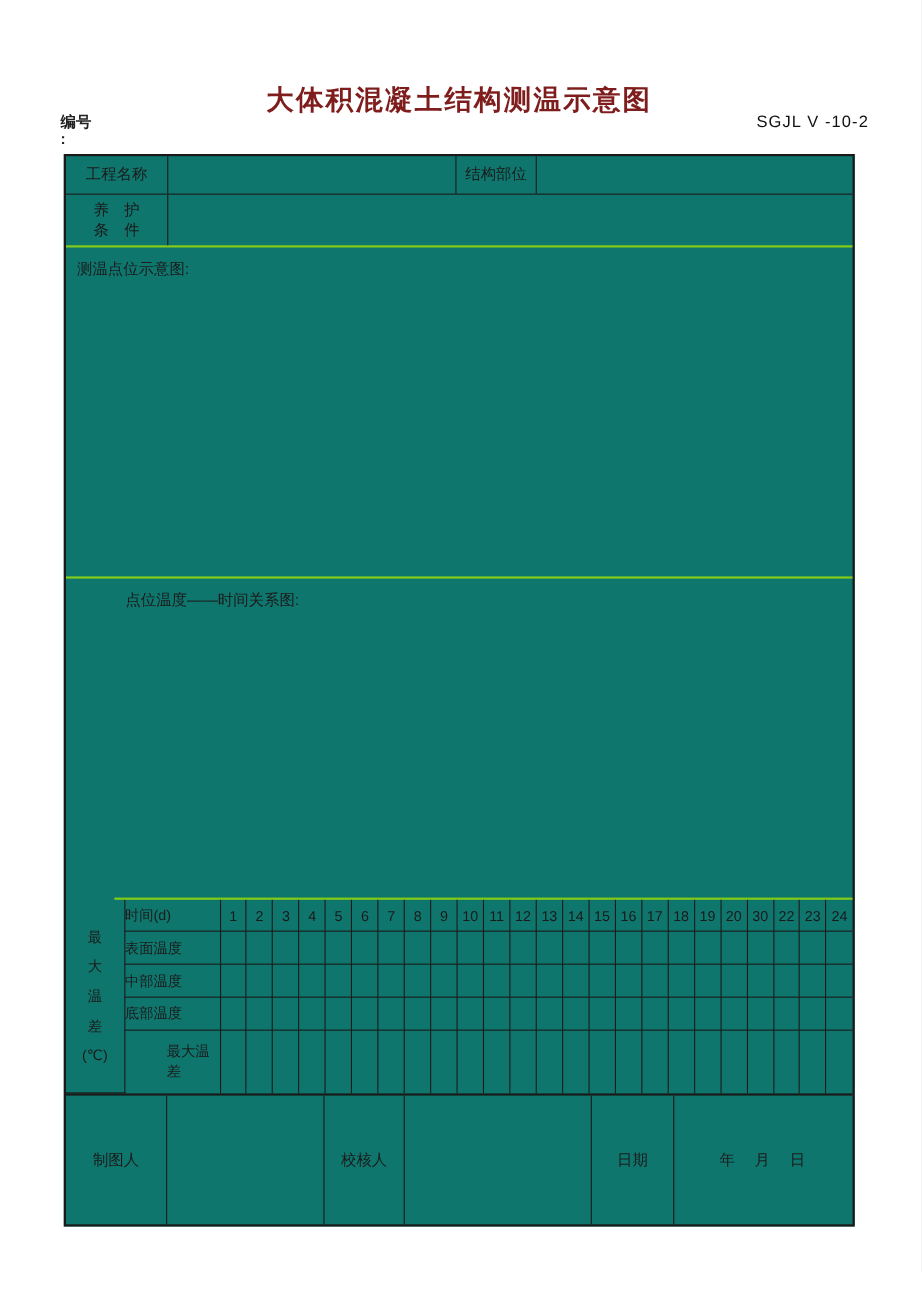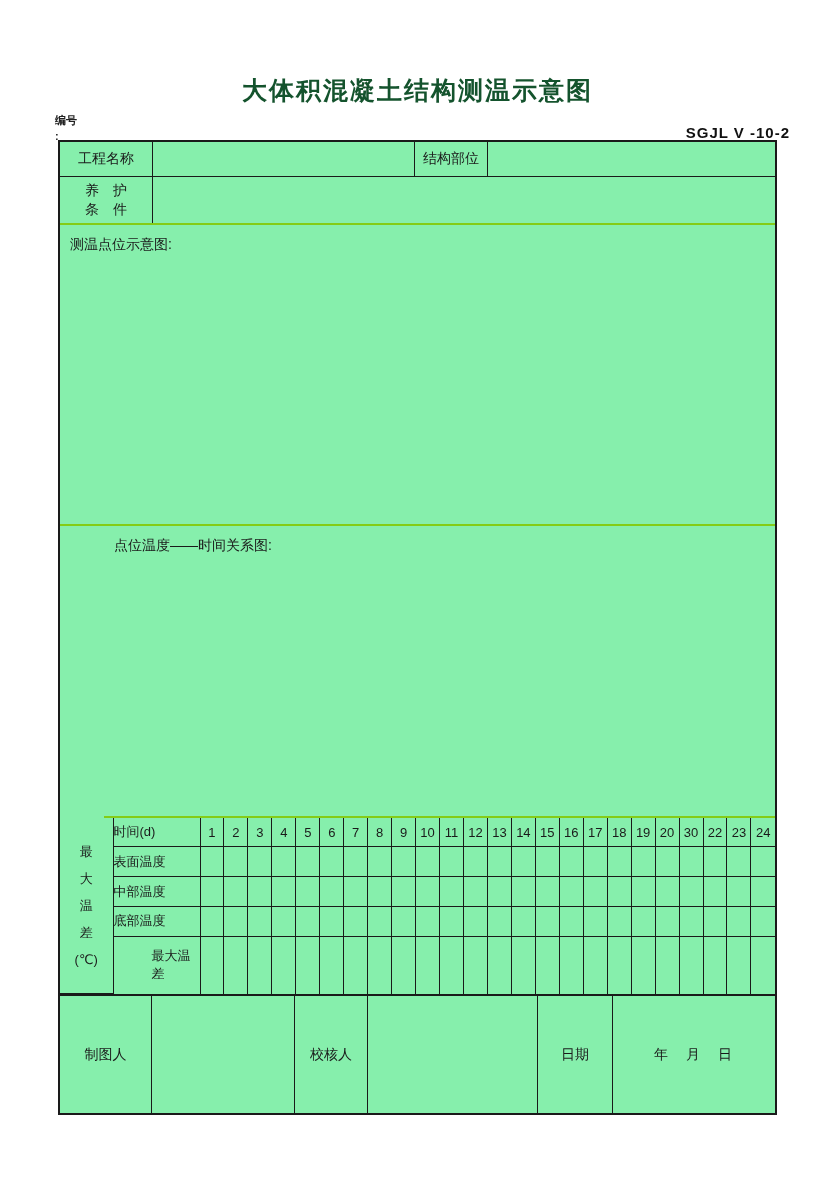--- a/index.html
+++ b/index.html
@@ -15,52 +15,52 @@
   }
   .title {
     position: absolute;
     left: 58px;
     top: 74px;
     width: 719px;
     text-align: center;
     font-size: 25px;
     font-weight: bold;
     letter-spacing: 2px;
-    color: #14532d;
+    color: #7f1d1d;
   }
   .serial {
     position: absolute;
     left: 55px;
-    top: 112px;
-    font-size: 11px;
+    top: 102px;
+    font-size: 14px;
     font-weight: bold;
     line-height: 16px;
     white-space: pre-line;
     color: #222;
   }
   .form-code {
     position: absolute;
     right: 48px;
-    top: 124px;
+    top: 102px;
     font-size: 15px;
-    font-weight: bold;
+    font-weight: normal;
     letter-spacing: 1px;
     color: #111;
     text-align: right;
   }
   .form {
     position: absolute;
     left: 58px;
     top: 140px;
     width: 719px;
     height: 975px;
     border: 2px solid #1a1a1a;
     display: flex;
     flex-direction: column;
-    background: #86efac;
+    background: #0f766e;
   }
   .row { display: flex; width: 100%; }
   .cell {
     font-size: 14px;
     display: flex;
     align-items: center;
     overflow: hidden;
   }
   .cell.center { justify-content: center; text-align: center; }
   .b-r { border-right: 1px solid #1a1a1a; }

